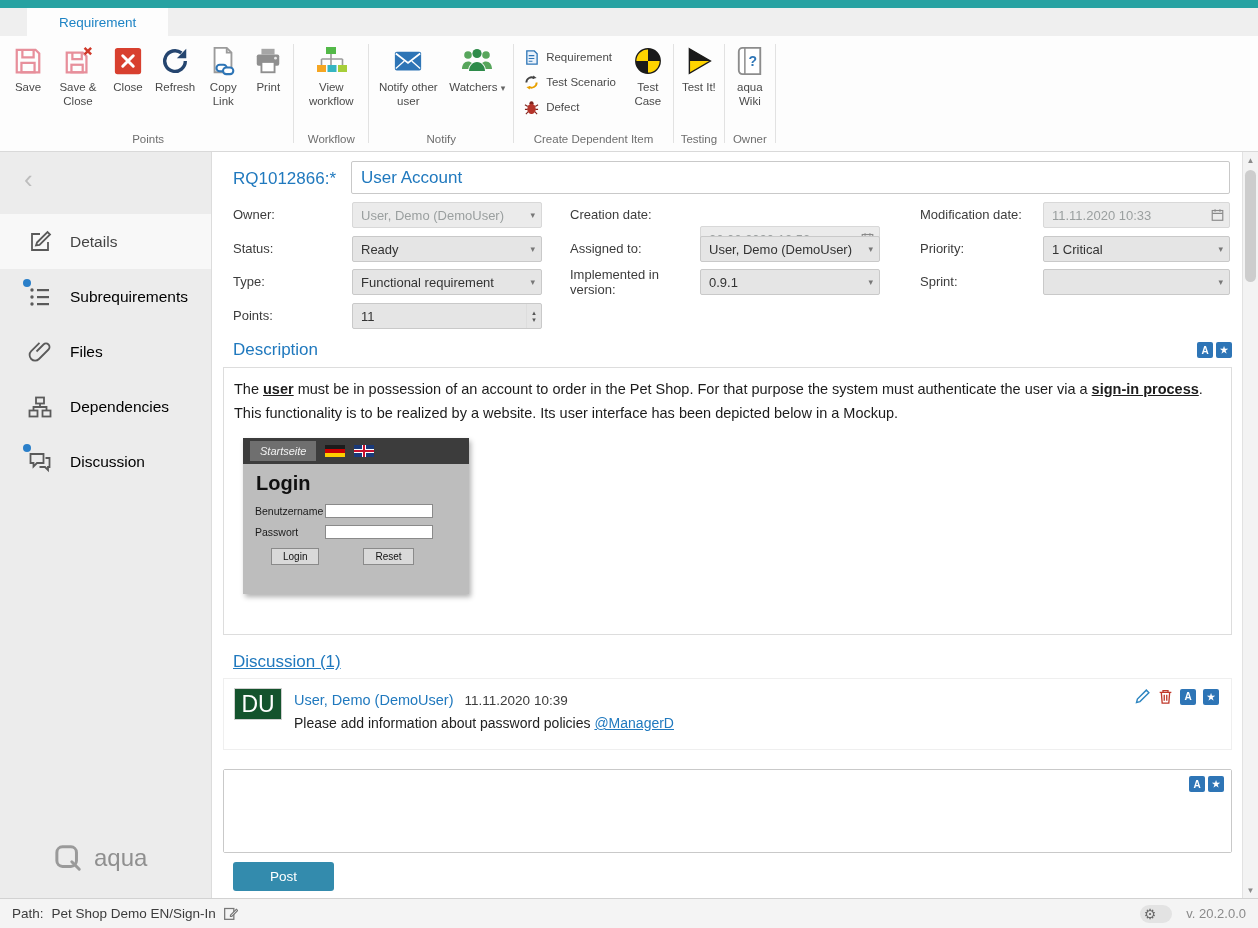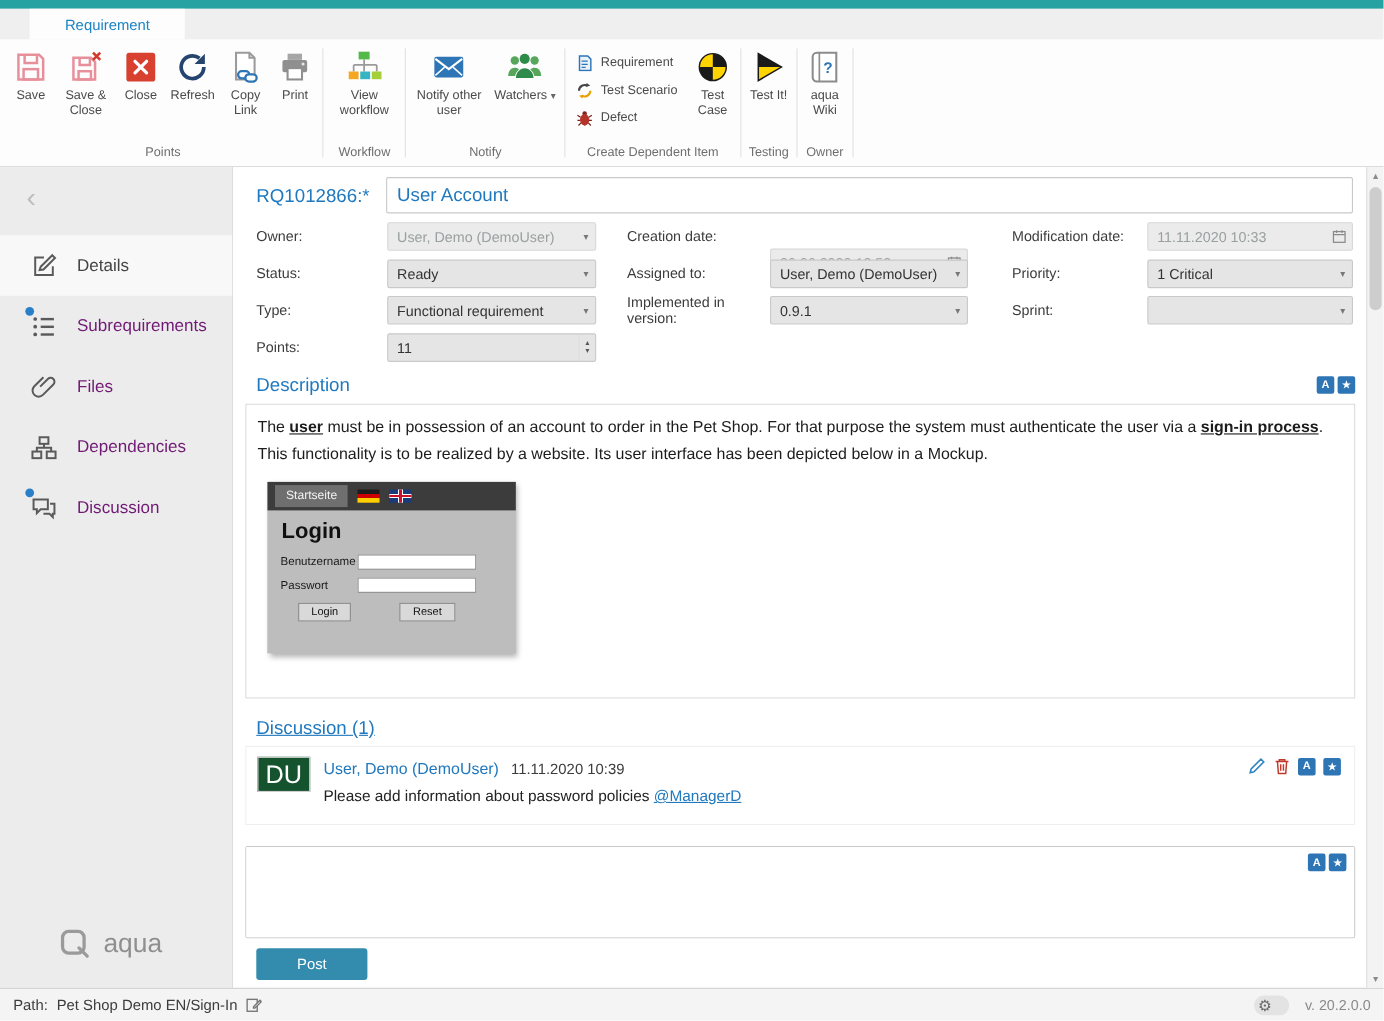--- a/index.html
+++ b/index.html
@@ -26,21 +26,21 @@
 .nowrap{white-space:nowrap;}
 .smallbtns{display:flex;flex-direction:column;padding:10px 10px 0 6px;gap:7px;}
 .sbtn{display:flex;align-items:center;gap:7px;font-size:11.5px;color:#4a4a4a;height:18px;}
 .icon16{width:16px;height:16px;display:flex;align-items:center;justify-content:center;}
 .caret-inline{font-size:9px;color:#666;}
 
 
 .sidebar{position:absolute;left:0;top:152px;width:212px;height:746px;background:#ececec;border-right:1px solid #dcdcdc;}
 .back{position:absolute;left:24px;top:14px;color:#bdbdbd;font-size:26px;line-height:1;}
 .nav{position:absolute;left:0;top:62px;width:100%;}
-.nav-item{display:flex;align-items:center;gap:17px;height:55px;padding-left:27px;font-size:15.5px;color:#701a75;position:relative;}
+.nav-item{display:flex;align-items:center;gap:17px;height:55px;padding-left:27px;font-size:15.5px;color:#000000;position:relative;}
 .nav-item.active{background:#f8f8f8;color:#444;}
 .nicon{position:relative;width:26px;height:26px;display:flex;align-items:center;justify-content:center;}
 .dot{position:absolute;left:-4px;top:-5px;width:8px;height:8px;border-radius:50%;background:#2a7fc9;}
 .sidebar-logo{position:absolute;left:54px;bottom:26px;display:flex;align-items:center;gap:10px;color:#8f8f8f;font-size:24px;}
 
 
 .main{position:absolute;left:212px;top:152px;width:1030px;height:746px;background:#fff;}
 .req-id{position:absolute;font-size:17px;color:#2079be;}
 .title-input{position:absolute;left:139px;top:9px;width:879px;height:33px;border:1px solid #c9c9c9;border-radius:2px;font-size:17px;color:#2079be;padding:0 9px;background:#fff;}
 .flabel{position:absolute;font-size:13px;color:#3c3c3c;line-height:1.15;}
@@ -53,21 +53,21 @@
 .points-val{flex:1;}
 .sect-head{position:absolute;font-size:17px;color:#2079be;}
 .fmt-icons{position:absolute;display:flex;gap:3px;}
 .fmt{width:16px;height:16px;background:#2e75b6;color:#fff;font-size:10px;font-weight:bold;display:flex;align-items:center;justify-content:center;border-radius:2px;}
 .desc-box{position:absolute;left:11px;top:215px;width:1009px;height:268px;border:1px solid #ddd;background:#fff;padding:9px 10px;}
 .desc-box p{font-size:14.5px;color:#1c1c1c;line-height:24px;white-space:nowrap;overflow:hidden;}
 .bold-ul{font-weight:bold;text-decoration:underline;}
 
 .mockup{position:relative;width:226px;height:156px;background:#bdbdbd;margin:13px 0 0 9px;box-shadow:2px 3px 5px rgba(0,0,0,.3);overflow:hidden;}
 .mk-header{height:26px;background:#3c3c3c;display:flex;align-items:center;padding-left:7px;gap:9px;}
-.mk-tab{background:#6f6f6f;color:#f2f2f2;font-size:11px;padding:4px 10px;}
+.mk-tab{background:#6f6f6f;color:#f2f2f2;font-size:11px;padding:4px 10px;font-style:italic;}
 .flag{width:20px;height:12px;display:inline-block;}
 .flag-de{background:linear-gradient(to bottom,#1c1c1c 0 33%,#cc0000 33% 66%,#ffce00 66% 100%);}
 .flag-uk{background:
  linear-gradient(to bottom, transparent 44%, #c8102e 44%, #c8102e 56%, transparent 56%),
  linear-gradient(to right, transparent 44%, #c8102e 44%, #c8102e 56%, transparent 56%),
  linear-gradient(to bottom, transparent 36%, #fff 36%, #fff 64%, transparent 64%),
  linear-gradient(to right, transparent 38%, #fff 38%, #fff 62%, transparent 62%),
  #1a3a7a;}
 .mk-body{padding:6px 10px 0 12px;}
 .mk-title{font-size:20px;font-weight:bold;color:#101010;margin:2px 0 9px 1px;}

